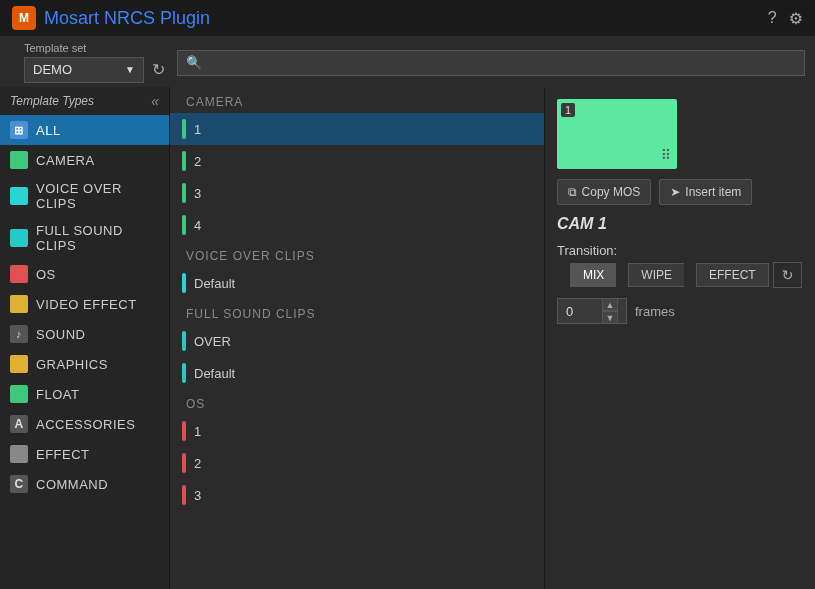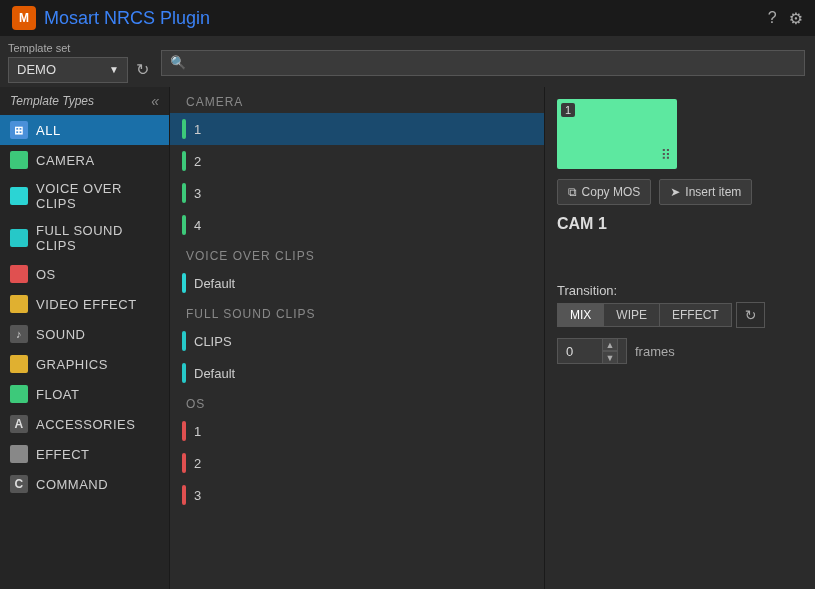--- a/index.html
+++ b/index.html
@@ -54,21 +54,21 @@
       cursor: pointer;
     }
     .template-set-label {
       font-size: 11px;
       color: #aaa;
       white-space: nowrap;
     }
 
     
     .top-section {
-      padding: 6px 10px 4px 8px;
+      padding: 6px 10px 4px 24px;
       display: flex;
       align-items: center;
       gap: 8px;
       background: #2b2b2b;
     }
     .template-set-group {
       display: flex;
       flex-direction: column;
       gap: 2px;
     }
@@ -248,30 +248,31 @@
       border: 1px solid #555;
       color: #ccc;
       font-size: 12px;
       cursor: pointer;
       border-radius: 2px;
     }
     .cam-title {
       font-size: 16px;
       font-weight: bold;
       color: #ddd;
+      font-style: italic;
     }
     .transition-label {
       font-size: 13px;
       color: #ccc;
       margin-bottom: 4px;
-      margin-top: 40px;
     }
     .transition-tabs {
       display: flex;
-      gap: 0;
+      gap: 12px;
+      margin-left: 13px;
     }
     .trans-tab {
       padding: 4px 12px;
       background: #3a3a3a;
       border: 1px solid #555;
       color: #ccc;
       font-size: 12px;
       cursor: pointer;
     }
     .trans-tab.active {
@@ -447,21 +448,21 @@
 
     <div class="template-section-header">VOICE OVER CLIPS</div>
     <div class="template-item">
       <div class="template-color-bar" style="background:#2bd4d4;"></div>
       <span>Default</span>
     </div>
 
     <div class="template-section-header">FULL SOUND CLIPS</div>
     <div class="template-item">
       <div class="template-color-bar" style="background:#26c8c8;"></div>
-      <span>CLIPS</span>
+      <span>OVER</span>
     </div>
     <div class="template-item">
       <div class="template-color-bar" style="background:#26c8c8;"></div>
       <span>Default</span>
     </div>
 
     <div class="template-section-header">OS</div>
     <div class="template-item">
       <div class="template-color-bar" style="background:#e05050;"></div>
       <span>1</span>

